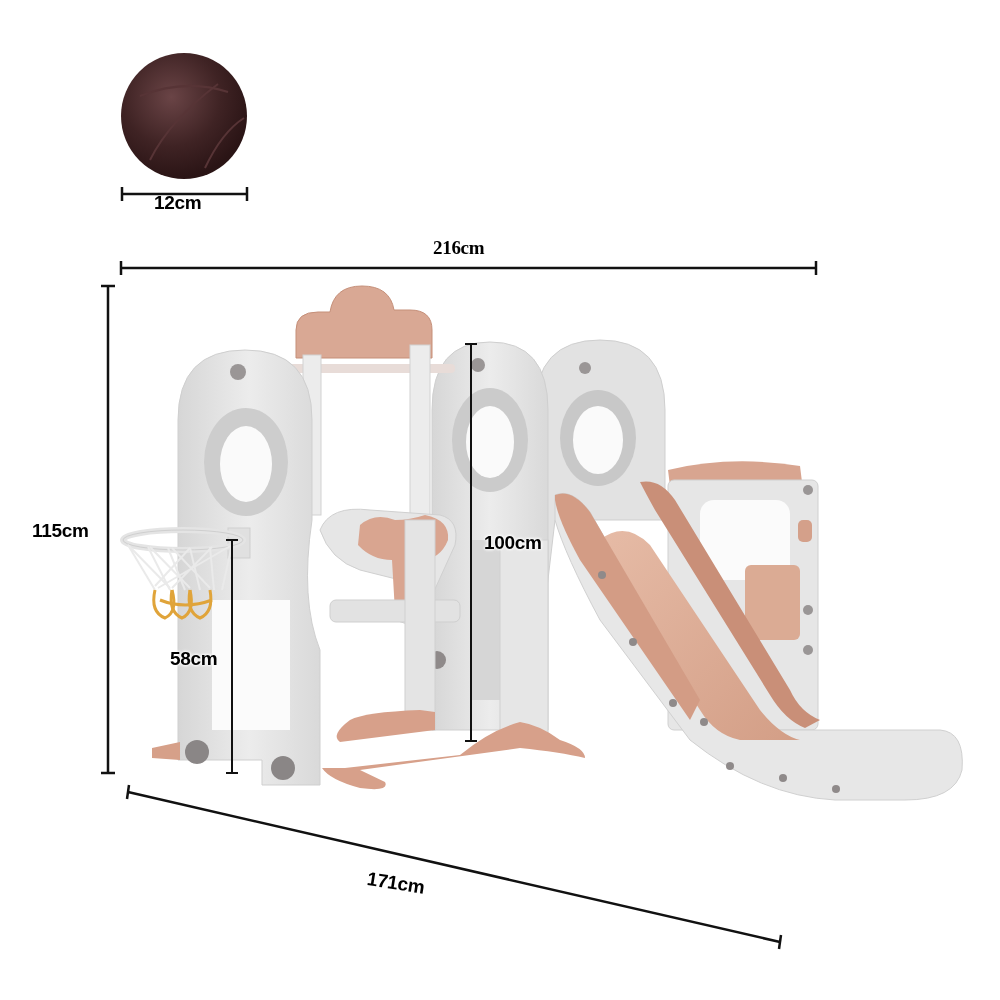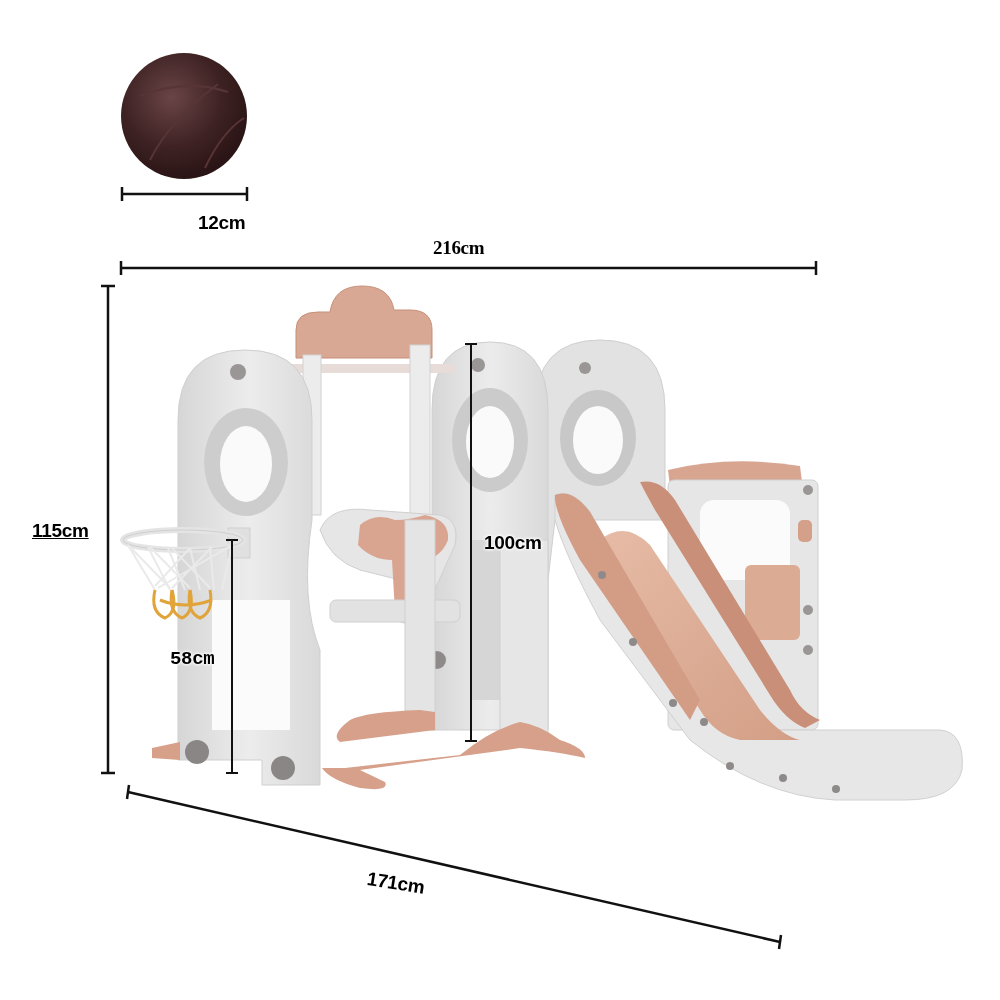--- a/index.html
+++ b/index.html
@@ -162,18 +162,18 @@
     <line x1="226" y1="773" x2="238" y2="773"></line>
   </g>
 
   <g stroke="#111" stroke-width="2">
     <line x1="471" y1="344" x2="471" y2="741"></line>
     <line x1="465" y1="344" x2="477" y2="344"></line>
     <line x1="465" y1="741" x2="477" y2="741"></line>
   </g>
 </svg>
 
-<div class="label" style="left:154px; top:212px;margin-left:44px;">12cm</div>
+<div class="label" style="left:154px; top:192px;">12cm</div>
 <div class="label" style="left:433px; top:237px;font-family:Liberation Serif, serif;">216cm</div>
-<div class="label" style="left:32px; top:520px;text-decoration:underline;">115cm</div>
+<div class="label" style="left:32px; top:520px;">115cm</div>
 <div class="label halo" style="left:484px; top:532px;">100cm</div>
-<div class="label halo" style="left:170px; top:648px;font-family:Liberation Mono, monospace;">58cm</div>
+<div class="label halo" style="left:170px; top:648px;">58cm</div>
 <div class="label" style="left:369px; top:868px; transform:rotate(9deg); transform-origin:left top;">171cm</div>
 
 </body></html>

